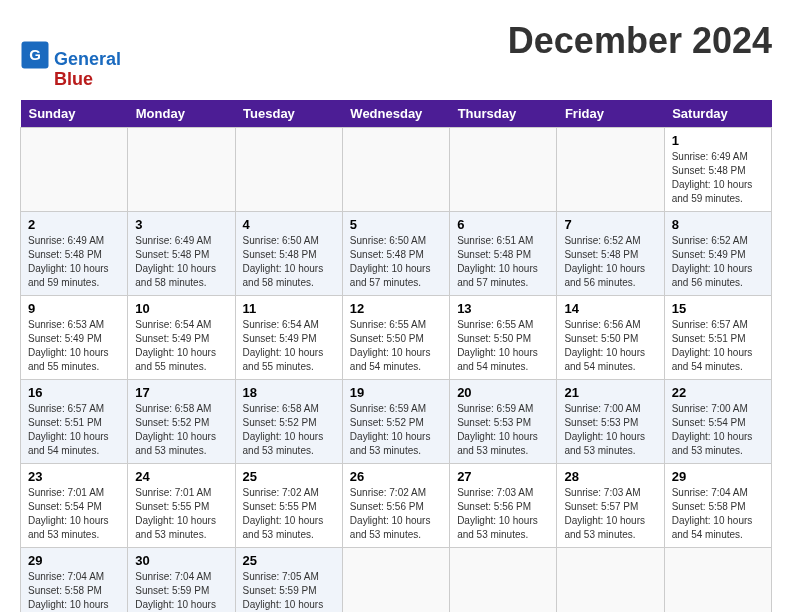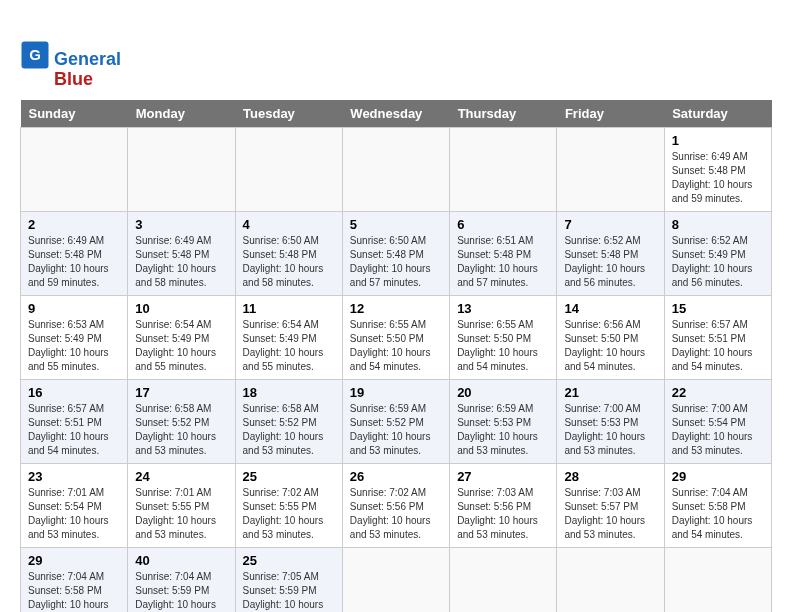--- a/index.html
+++ b/index.html
@@ -46,21 +46,21 @@
     .location {
       font-size: 14px;
       color: #555;
     }
     table {
       width: 100%;
       border-collapse: collapse;
       font-size: 11px;
     }
     th {
-      background-color: #737373;
+      background-color: #4c1d95;
       color: #fff;
       text-align: left;
       padding: 6px 8px;
       font-size: 13px;
       font-weight: bold;
     }
     td {
       border: 1px solid #ccc;
       padding: 5px 7px;
       vertical-align: top;
@@ -96,20 +96,21 @@
     <svg class="logo-icon" viewBox="0 0 40 40">
       <rect x="2" y="2" width="36" height="36" rx="4" fill="#1a6abf"></rect>
       <text x="20" y="26" text-anchor="middle" fill="white" font-size="20" font-weight="bold">G</text>
     </svg>
     <div class="logo-text">
       <div><span>General</span></div>
       <div><span style="color:#b91c1c;">Blue</span></div>
     </div>
   </div>
   <div class="title-section">
+    <div class="month-title">December 2024</div>
   </div>
 </div>
 
 <table>
   <thead>
     <tr>
     <th>Sunday</th>
         <th>Monday</th>
         <th>Tuesday</th>
         <th>Wednesday</th>
@@ -250,21 +251,21 @@
           <span class="day-number">29</span>
           <div class="day-info">Sunrise: 7:04 AM<br>Sunset: 5:58 PM<br>Daylight: 10 hours and 54 minutes.</div>
         </td>
       </tr>
       <tr>
         <td>
           <span class="day-number">29</span>
           <div class="day-info">Sunrise: 7:04 AM<br>Sunset: 5:58 PM<br>Daylight: 10 hours and 54 minutes.</div>
         </td>
         <td>
-          <span class="day-number">40</span>
+          <span class="day-number">30</span>
           <div class="day-info">Sunrise: 7:04 AM<br>Sunset: 5:59 PM<br>Daylight: 10 hours and 54 minutes.</div>
         </td>
         <td>
           <span class="day-number">25</span>
           <div class="day-info">Sunrise: 7:05 AM<br>Sunset: 5:59 PM<br>Daylight: 10 hours and 54 minutes.</div>
         </td>
         <td class="empty-cell"></td>
         <td class="empty-cell"></td>
         <td class="empty-cell"></td>
         <td class="empty-cell"></td>

